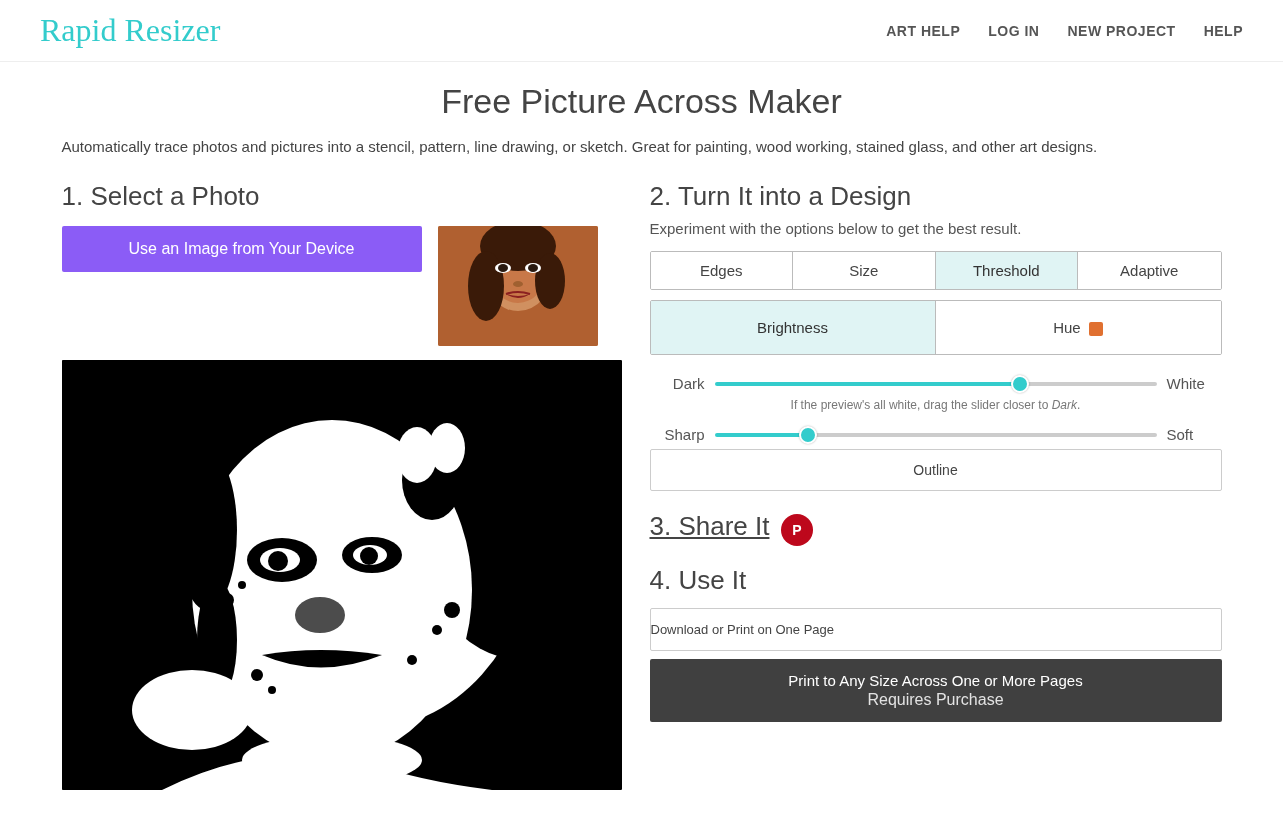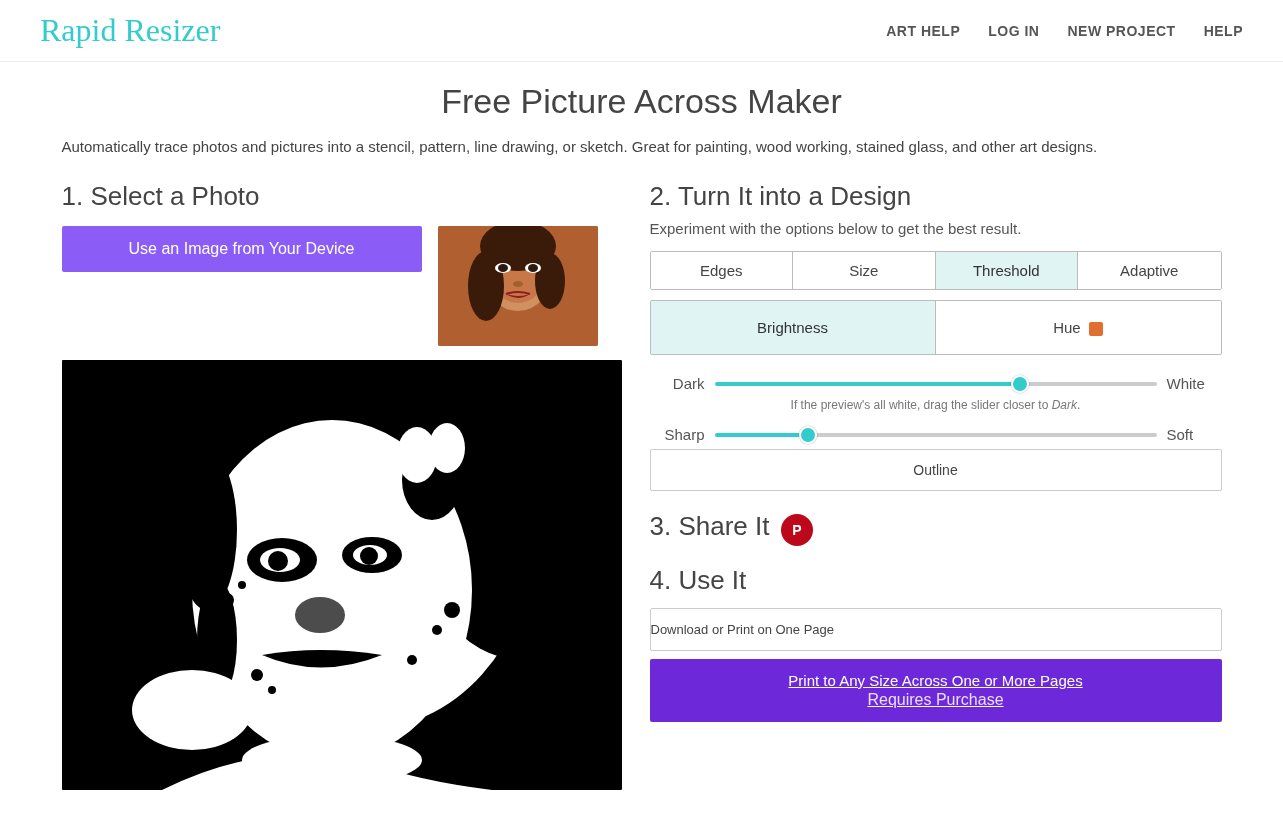--- a/index.html
+++ b/index.html
@@ -261,28 +261,27 @@
       color: #444;
       cursor: pointer;
       border-radius: 2px;
       margin-bottom: 8px;
       display: block;
       text-align: left;
     }
     .print-btn {
       width: 100%;
       padding: 13px 0;
-      background: #6d28d9;
+      background: #404040;
       border: none;
       font-size: 15px;
       color: #fff;
       cursor: pointer;
       border-radius: 2px;
       display: block;
-      text-decoration: underline;
     }
     .print-btn .sub-label {
       display: block;
       font-size: 16px;
       color: rgba(255,255,255,0.85);
       margin-top: 2px;
     }
 
     
     .stencil-art {
@@ -441,21 +440,21 @@
         <span class="slider-label-left">Sharp</span>
         <input type="range" min="0" max="100" value="20" class="sharp-slider" style="background: linear-gradient(to right, rgb(51, 204, 204) 0%, rgb(51, 204, 204) 20%, rgb(204, 204, 204) 20%, rgb(204, 204, 204) 100%);">
         <span class="slider-label-right">Soft</span>
       </div>
 
       
       <button class="outline-btn">Outline</button>
 
       
       <div class="share-row">
-        <h2 class="section-heading-right" style="margin-bottom:7px;">3. Share It</h2>
+        <h2 class="section-heading-right" style="margin-bottom:7px;text-decoration:underline;">3. Share It</h2>
         <div class="pinterest-icon">
           <svg width="20" height="20" viewBox="0 0 20 20" xmlns="http://www.w3.org/2000/svg">
             <circle cx="10" cy="10" r="10" fill="#bd081c"></circle>
             <text x="10" y="15" text-anchor="middle" fill="#fff" font-size="14" font-family="Arial" font-weight="bold">P</text>
           </svg>
         </div>
       </div>
 
       
       <h2 class="use-it-heading">4. Use It</h2>

